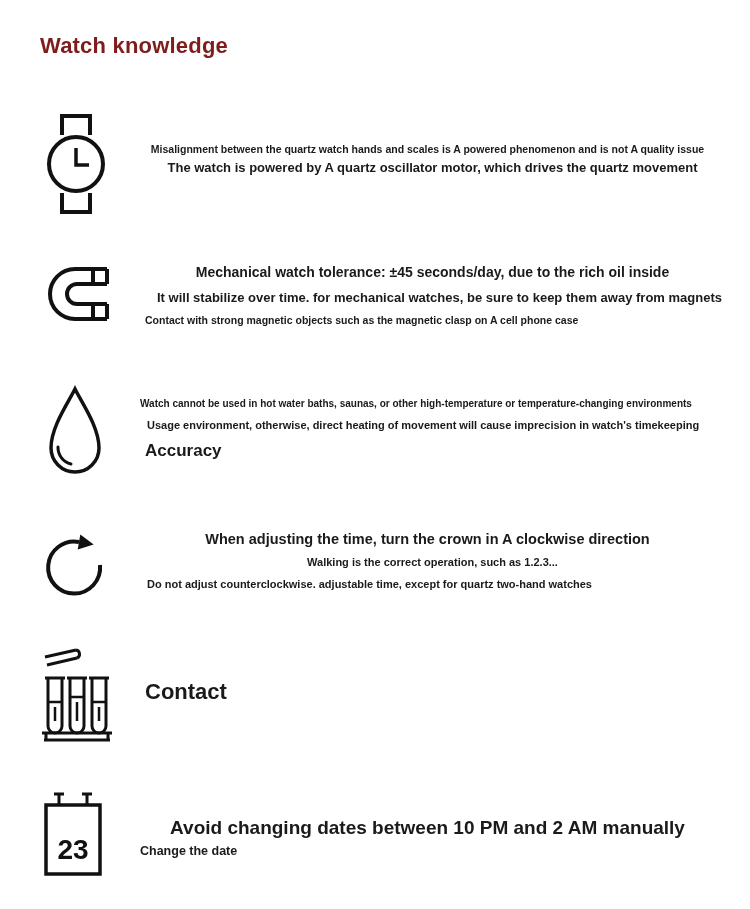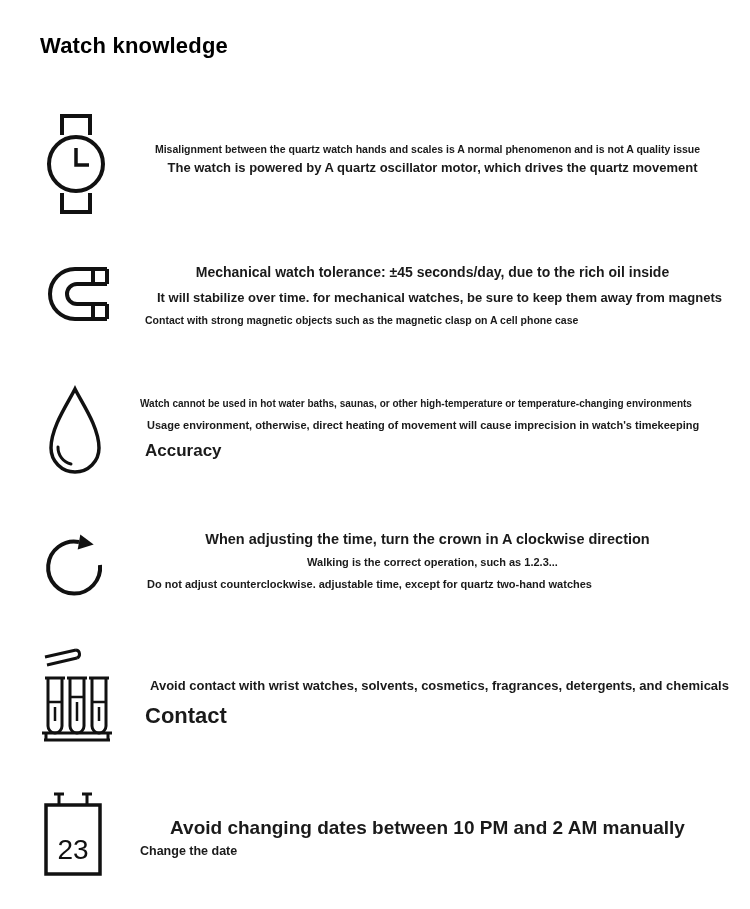--- a/index.html
+++ b/index.html
@@ -1,19 +1,19 @@
 <!DOCTYPE html>
 <html><head>
 <meta charset="utf-8">
 <style>
   * { margin:0; padding:0; box-sizing:border-box; }
   html,body { background:#ffffff; }
   body { font-family:"Liberation Sans", sans-serif; color:#1a1a1a; }
   .page { position:relative; width:750px; height:909px; background:#ffffff; overflow:hidden; }
-  .title { position:absolute; left:40px; top:33px; font-size:22px; font-weight:700; color:#000000; letter-spacing:0.2px; }
+  .title { position:absolute; left:40px; top:33px; font-size:22px; font-weight:700; color:#7f1d1d; letter-spacing:0.2px; }
   .row { position:absolute; left:0; width:750px; }
   .icon { position:absolute; }
   .icon svg { display:block; }
   .text { position:absolute; left:140px; width:575px; }
   .line { line-height:1.25; margin-bottom:8px; white-space:nowrap; color:#1a1a1a; }
   .b  { font-weight:700; }
   .sb { font-weight:600; }
   .center { text-align:center; }
   .mb4 { margin-bottom:4px; }
   .pl5  { padding-left:5px; }
@@ -26,41 +26,41 @@
   .fs11h { font-size:13px; }
   .fs12h { font-size:12.5px; }
   .fs13  { font-size:13px; }
   .fs13h { font-size:11px; }
   .fs14  { font-size:14px; }
   .fs14h { font-size:14.5px; }
   .fs15  { font-size:19px; }
   .fs17  { font-size:17px; }
   .fs18  { font-size:22px; }
   .cal-day { position:absolute; left:0; top:44px; width:62px; text-align:center;
-             font-size:28px; font-weight:400; color:#111111; }
+             font-size:28px; font-weight:700; color:#111111; }
   .ic { stroke:#111111; fill:none; }
 </style>
 </head>
 <body>
 
 <div class="page">
 
   <h1 class="title">Watch knowledge</h1>
 
   <section class="row" style="top:113px;">
     <div class="icon" style="left:45px; top:0;">
       <svg width="62" height="102" viewBox="0 0 62 102">
         <path class="ic" stroke-width="4" d="M17,22 V3 H45 V22"></path>
         <circle class="ic" stroke-width="4" cx="31" cy="51" r="27"></circle>
         <path class="ic" stroke-width="3.5" d="M31,35 V52 H44"></path>
         <path class="ic" stroke-width="4" d="M17,80 V99 H45 V80"></path>
       </svg>
     </div>
     <div class="text" style="top:30px;">
-      <p class="line fs10h b center mb4">Misalignment between the quartz watch hands and scales is A normal phenomenon and is not A quality issue</p>
+      <p class="line fs10h b center mb4">Misalignment between the quartz watch hands and scales is A powered phenomenon and is not A quality issue</p>
       <p class="line fs13 b pl10">The watch is powered by A quartz oscillator motor, which drives the quartz movement</p>
     </div>
   </section>
 
   <section class="row" style="top:262px;">
     <div class="icon" style="left:45px; top:2px;">
       <svg width="64" height="60" viewBox="0 0 64 60">
         <path class="ic" stroke-width="4" d="M62,5 H30 A25,25 0 0 0 30,55 H62"></path>
         <path class="ic" stroke-width="4" d="M62,20 H32 A10,10 0 0 0 32,40 H62"></path>
         <path class="ic" stroke-width="4" d="M62,5 V20 M62,55 V40 M48,5 V20 M48,55 V40"></path>
@@ -109,21 +109,20 @@
         <path class="ic" stroke-width="3" d="M5,33 H25 M27,33 H47 M49,33 H69"></path>
         <path class="ic" stroke-width="3" d="M8,33 V81 A7,7 0 0 0 22,81 V33"></path>
         <path class="ic" stroke-width="3" d="M30,33 V81 A7,7 0 0 0 44,81 V33"></path>
         <path class="ic" stroke-width="3" d="M52,33 V81 A7,7 0 0 0 66,81 V33"></path>
         <path class="ic" stroke-width="2.5" d="M8,57 H22 M30,52 H44 M52,57 H66"></path>
         <path class="ic" stroke-width="2.5" d="M15,62 V76 M37,57 V76 M59,62 V76"></path>
         <path class="ic" stroke-width="3" d="M2,88 H72 M4,95 H70 M6,88 V95 M68,88 V95"></path>
       </svg>
     </div>
     <div class="text" style="top:33px;">
-      <p class="line fs11h b pl10">Avoid contact with wrist watches, solvents, cosmetics, fragrances, detergents, and chemicals</p>
       <p class="line fs18 b pl5">Contact</p>
     </div>
   </section>
 
   <section class="row" style="top:788px;">
     <div class="icon" style="left:42px; top:2px;">
       <svg width="62" height="88" viewBox="0 0 62 88">
         <rect class="ic" stroke-width="3.5" x="4" y="15" width="54" height="69"></rect>
         <path class="ic" stroke-width="3" d="M17,15 V4 M12,4 H22"></path>
         <path class="ic" stroke-width="3" d="M45,15 V4 M40,4 H50"></path>

